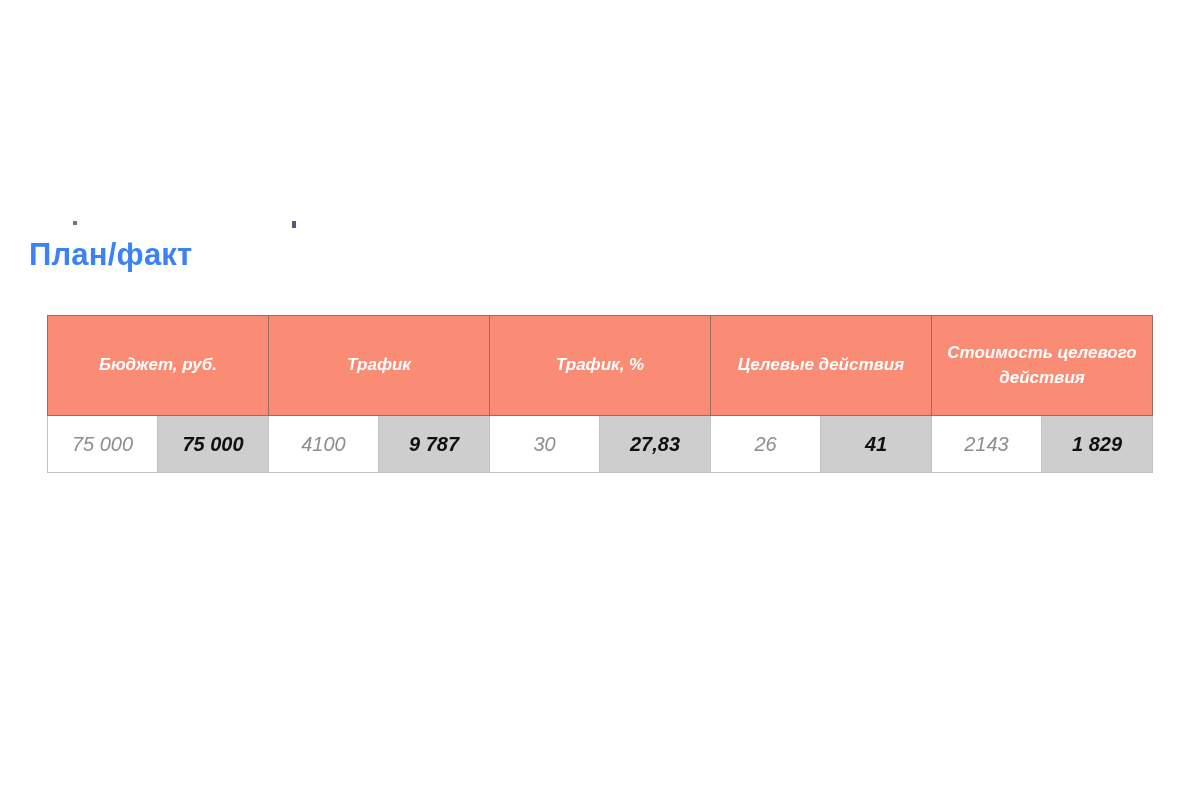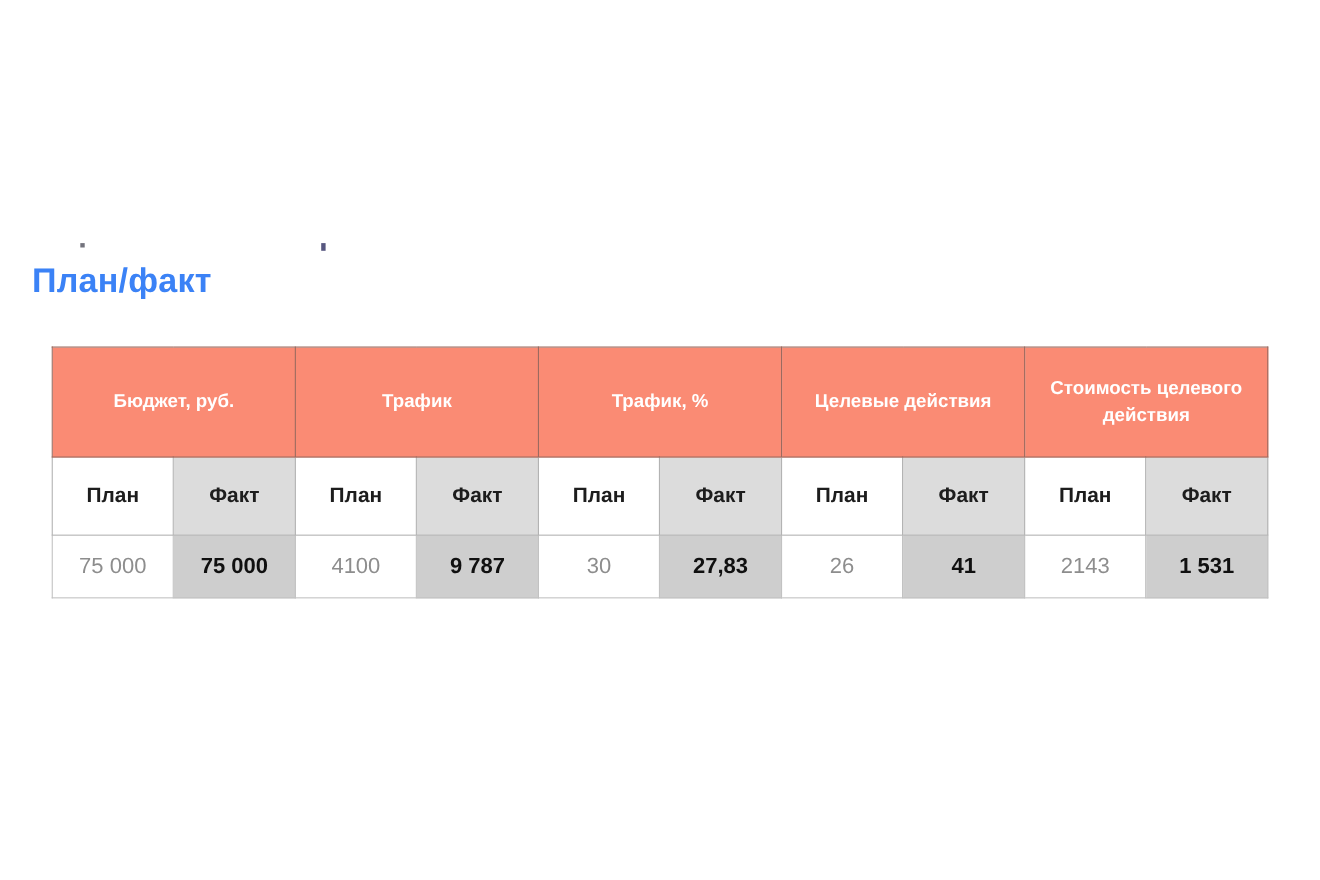--- a/index.html
+++ b/index.html
@@ -43,20 +43,21 @@
     position: absolute;
     left: 47px;
     top: 315px;
     width: 1105px;
   }
   table.plan-fact {
     border-collapse: collapse;
     table-layout: fixed;
     width: 1105px;
     background: #ffffff;
+    font-style: italic;
   }
   table.plan-fact td,
   table.plan-fact th {
     border: 1px solid #b9b9b9;
     padding: 0;
     text-align: center;
     vertical-align: middle;
   }
 
   
@@ -127,41 +128,29 @@
         <col class="c-fact">
     </colgroup>
     <thead>
       <tr class="group-row">
         <th colspan="2">Бюджет, руб.</th>
         <th colspan="2">Трафик</th>
         <th colspan="2">Трафик, %</th>
         <th colspan="2">Целевые действия</th>
         <th colspan="2">Стоимость целевого действия</th>
       </tr>
-      <tr class="sub-row">
-        <td class="plan">План</td>
-        <td class="fact">Факт</td>
-        <td class="plan">План</td>
-        <td class="fact">Факт</td>
-        <td class="plan">План</td>
-        <td class="fact">Факт</td>
-        <td class="plan">План</td>
-        <td class="fact">Факт</td>
-        <td class="plan">План</td>
-        <td class="fact">Факт</td>
-      </tr>
     </thead>
     <tbody>
       <tr class="data-row">
         <td class="plan">75 000</td>
         <td class="fact">75 000</td>
         <td class="plan">4100</td>
         <td class="fact">9 787</td>
         <td class="plan">30</td>
         <td class="fact">27,83</td>
         <td class="plan">26</td>
         <td class="fact">41</td>
         <td class="plan">2143</td>
-        <td class="fact">1 531</td>
+        <td class="fact">1 829</td>
       </tr>
     </tbody>
   </table>
 </div>
 
 </body></html>

